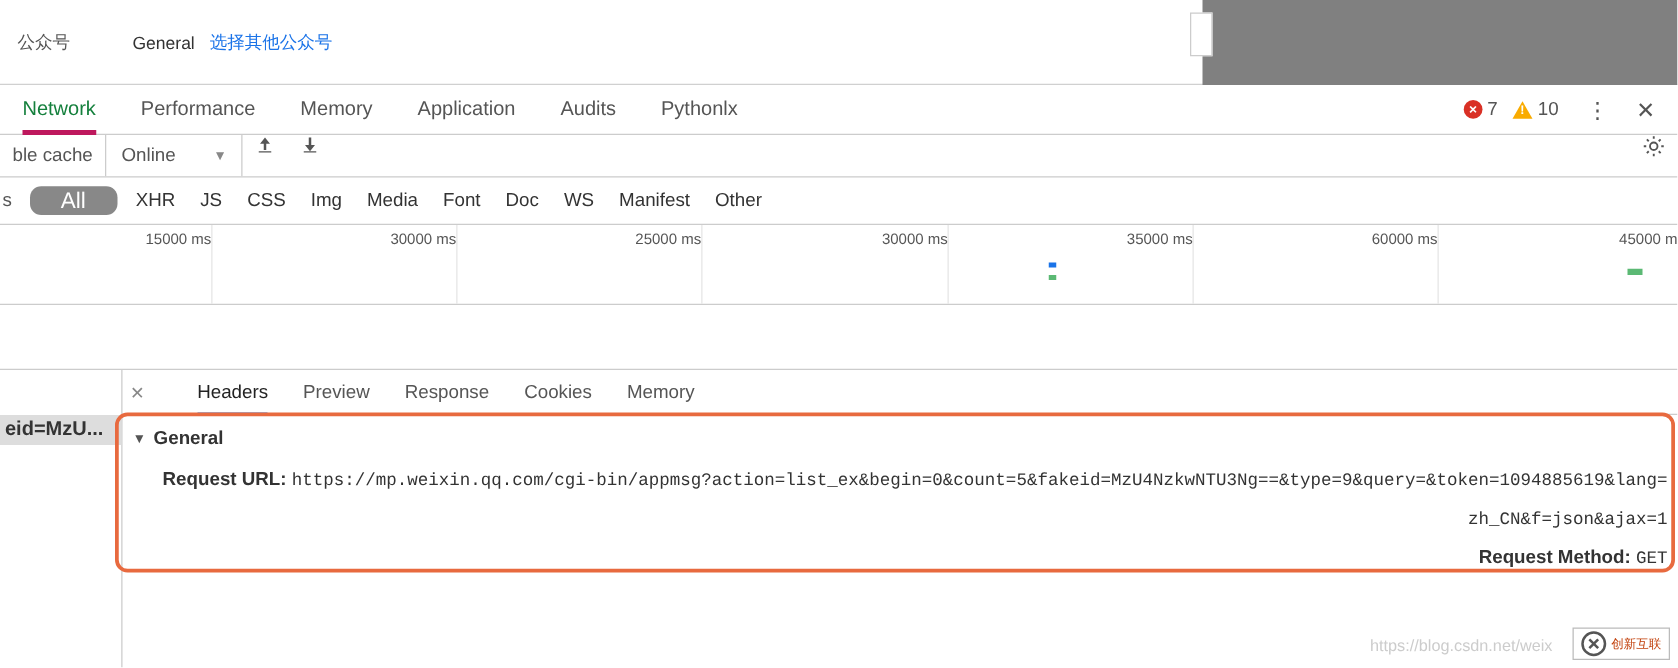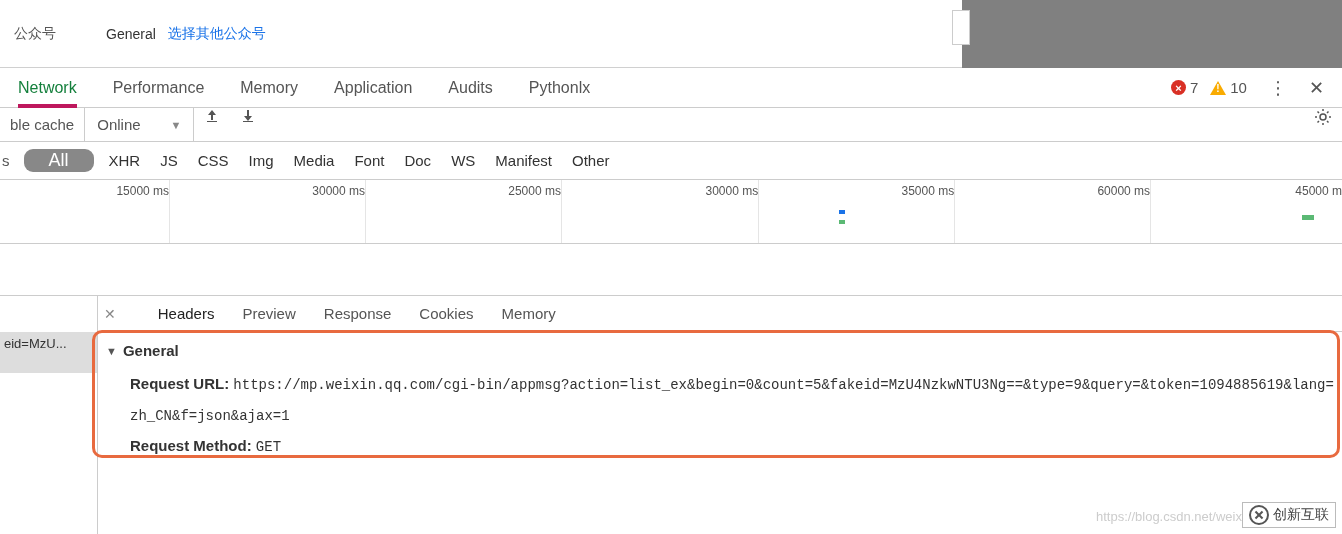--- a/index.html
+++ b/index.html
@@ -240,30 +240,31 @@
     
     .bottom-split {
       display: flex;
       height: 238px;
     }
     .left-list {
       width: 98px;
       border-right: 1px solid #ccc;
     }
     .left-list .list-item {
-      height: 41px;
+      height: 24px;
       line-height: 24px;
       padding: 0 4px;
-      font-size: 13px;
+      font-size: 16px;
       color: #333;
       white-space: nowrap;
       overflow: hidden;
       text-overflow: ellipsis;
       margin-top: 36px;
       background: #ddd;
+      font-weight: bold;
     }
     
     .right-detail {
       flex: 1;
       display: flex;
       flex-direction: column;
     }
     .detail-tabs {
       display: flex;
       align-items: center;
@@ -318,20 +319,21 @@
     .section-header .caret {
       font-size: 11px;
       color: #555;
     }
     .detail-field {
       padding-left: 24px;
       font-size: 15px;
       line-height: 30px;
       color: #333;
       word-break: break-all;
+      text-align: right;
     }
     .detail-field .fname { font-weight: bold; }
     .detail-field .fval {
       font-family: Menlo, Monaco, "Courier New", monospace;
       font-size: 14px;
       color: #333;
     }
     .status-dot {
       display: inline-block;
       width: 12px;
@@ -351,22 +353,22 @@
       gap: 6px;
       color: #aaa;
       font-size: 13px;
     }
     .watermark .box {
       border: 1px solid #bbb;
       padding: 2px 6px;
       display: flex;
       align-items: center;
       gap: 4px;
-      color: #404040;
-      font-size: 14px;
+      color: #c2410c;
+      font-size: 10px;
       background: rgba(255,255,255,0.8);
     }
     .watermark .cx-icon {
       width: 20px;
       height: 20px;
       border: 2px solid #555;
       border-radius: 50%;
       position: relative;
     }
     .watermark .cx-icon::before, .watermark .cx-icon::after {

